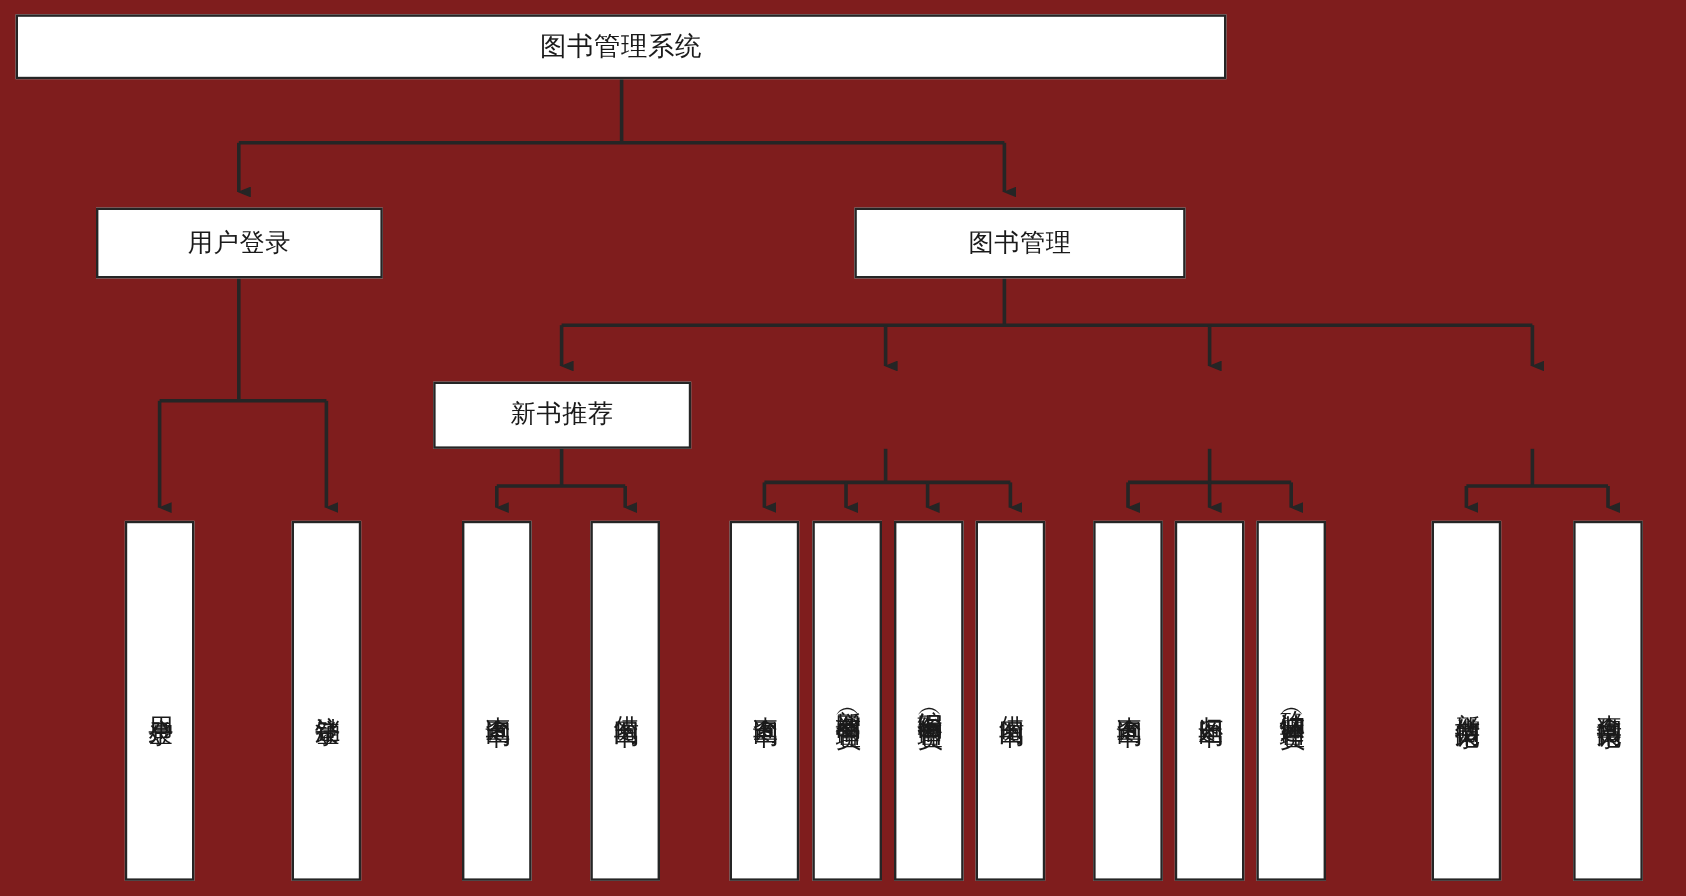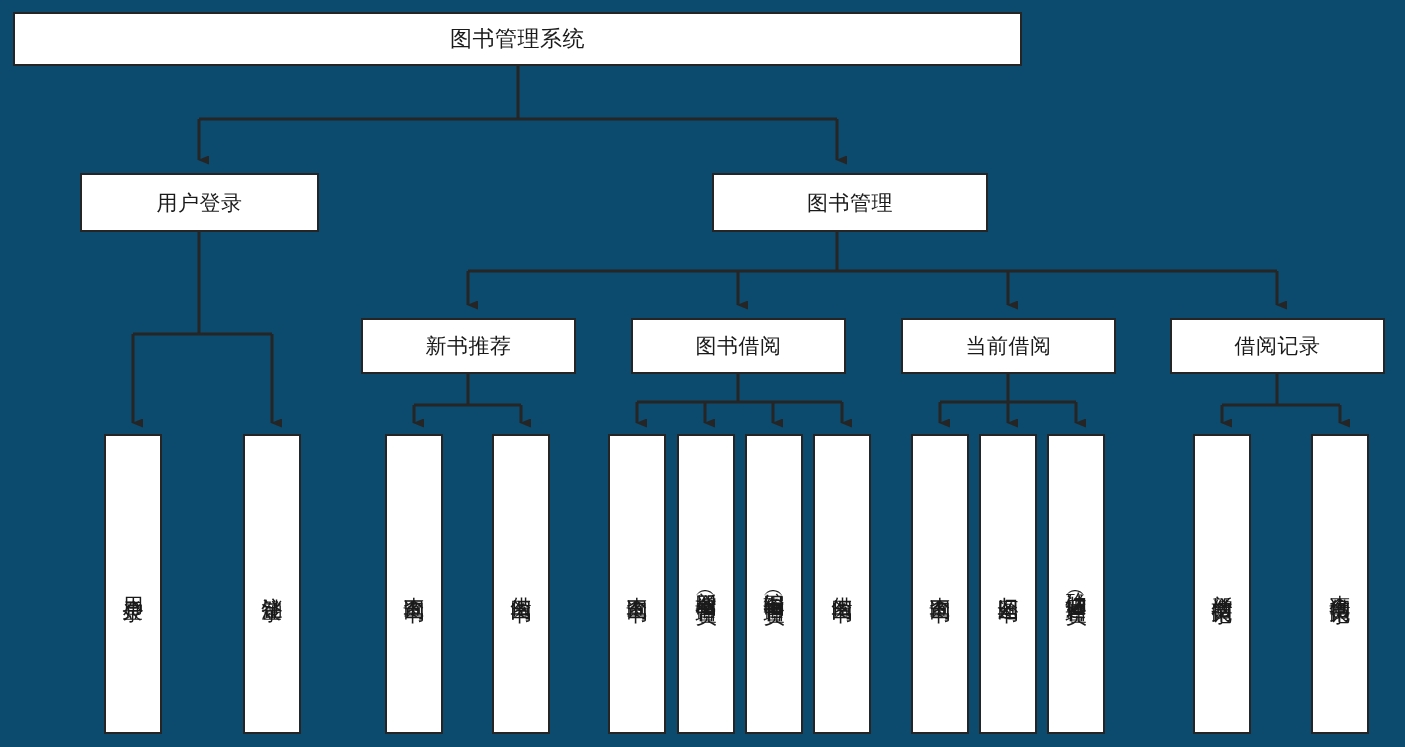--- a/index.html
+++ b/index.html
@@ -8,21 +8,21 @@
     padding: 0;
     background: #ffffff;
   }
   body {
     font-family: "Liberation Sans", "DejaVu Sans", sans-serif;
   }
   #diagram-root {
     position: relative;
     width: 1405px;
     height: 747px;
-    background: #0c4a6e;
+    background: #7f1d1d;
     overflow: hidden;
   }
   #edges-layer {
     position: absolute;
     left: 0;
     top: 0;
     width: 1405px;
     height: 747px;
     pointer-events: none;
   }
@@ -135,31 +135,22 @@
   </div>
 
   <div class="node horiz" style="left:712px; top:173px; width:276px; height:59px;">
     <span>图书管理</span>
   </div>
 
   <div class="node horiz" style="left:361px; top:318px; width:215px; height:56px;text-align:center;">
     <span>新书推荐</span>
   </div>
 
-  <div class="node horiz" style="left:631px; top:318px; width:215px; height:56px;">
-    <span>图书借阅</span>
-  </div>
-
-  <div class="node horiz" style="left:901px; top:318px; width:215px; height:56px;">
-    <span>当前借阅</span>
-  </div>
-
-  <div class="node horiz" style="left:1170px; top:318px; width:215px; height:56px;">
-    <span>借阅记录</span>
-  </div>
+
+
 
   <div class="node vert" style="left:104px; top:434px; width:58px; height:300px;">
     <span class="vlabel">用户登录</span>
   </div>
 
   <div class="node vert" style="left:243px; top:434px; width:58px; height:300px;">
     <span class="vlabel">注销登录</span>
   </div>
 
   <div class="node vert" style="left:385px; top:434px; width:58px; height:300px;">

